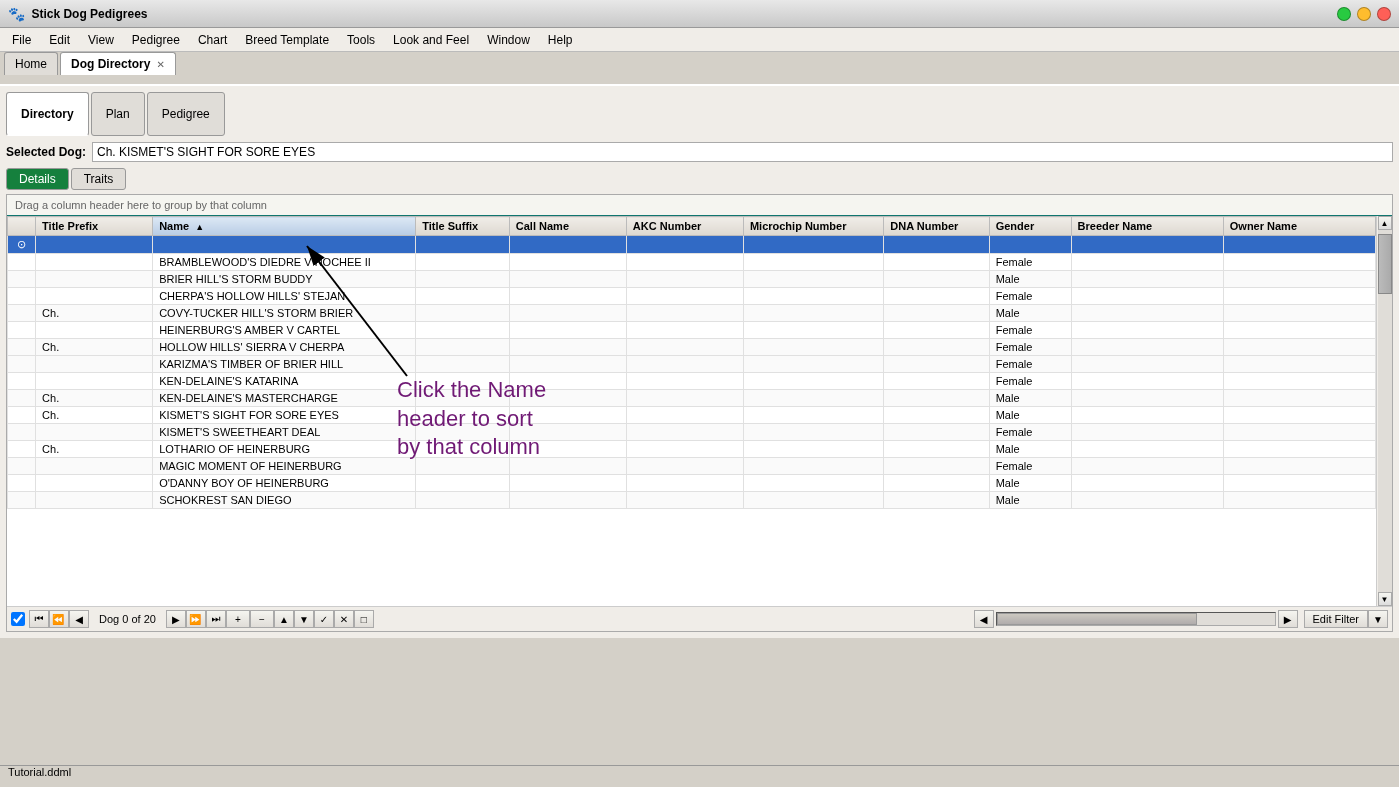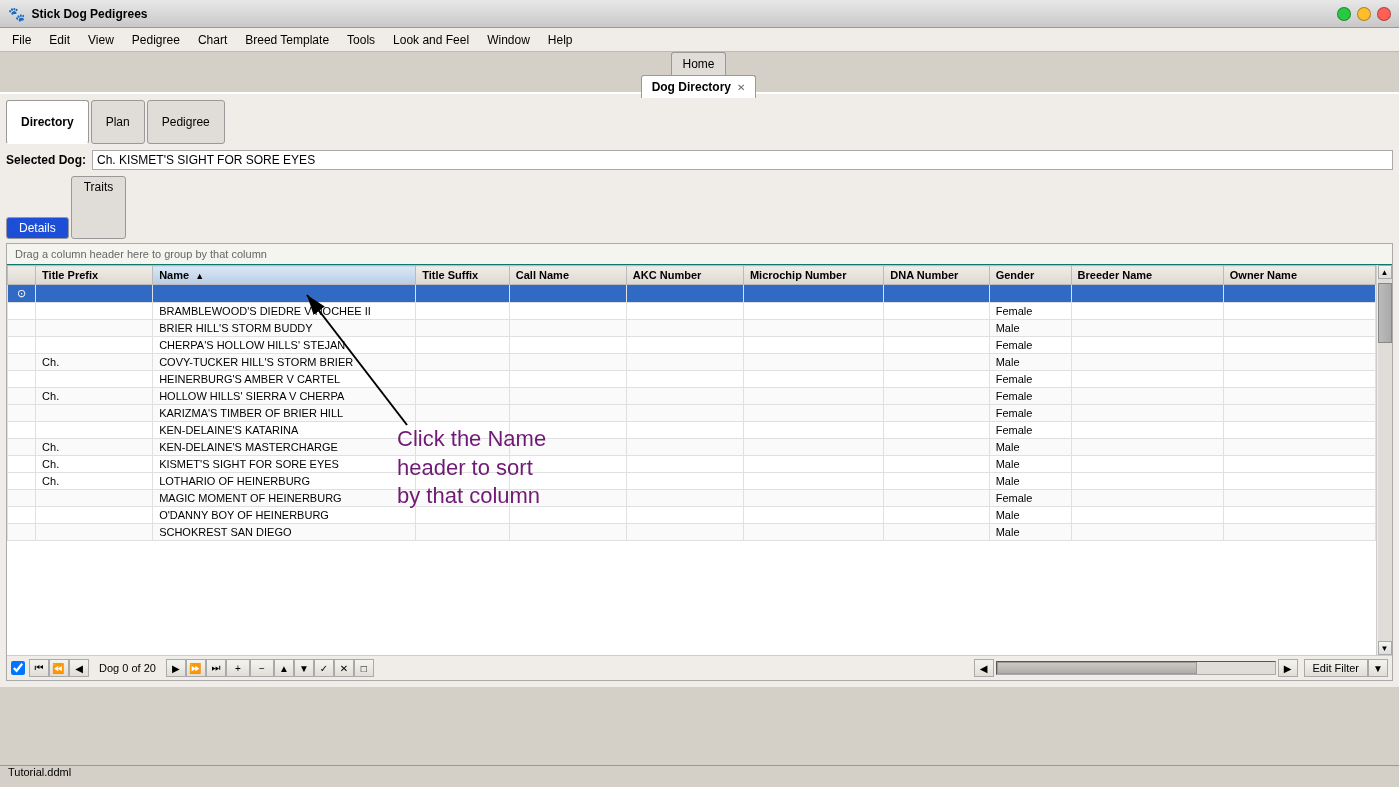--- a/index.html
+++ b/index.html
@@ -35,25 +35,24 @@
     .menu-item {
       padding: 2px 8px;
       cursor: pointer;
       font-size: 12px;
       border-radius: 3px;
     }
 
     
     .tab-bar {
       background: #d4d0c8;
-      height: 40px;
-      display: flex;
-      align-items: center;
+      height: 32px;
+      display: flex;
+      align-items: flex-start;
       padding: 0 4px;
-      flex-direction: column;
     }
     .tab {
       padding: 4px 10px;
       border: 1px solid #999;
       border-bottom: none;
       background: #f0ede8;
       cursor: pointer;
       font-size: 12px;
       border-radius: 3px 3px 0 0;
       margin-right: 2px;
@@ -120,23 +119,22 @@
     }
     .detail-tab {
       padding: 3px 12px;
       border: 1px solid #999;
       background: #e0ddd8;
       cursor: pointer;
       font-size: 12px;
       border-radius: 3px;
     }
     .detail-tab.active {
-      background: #1d4ed8;
+      background: #15803d;
       color: white;
-      margin-top: 41px;
     }
 
     
     .main-panel {
       border: 1px solid #aaa;
       background: white;
       margin-top: 2px;
     }
 
     
@@ -513,20 +511,33 @@
                 <tr class="odd">
                   <td class="checkbox-cell"></td>
                   <td>Ch.</td>
                   <td>KISMET'S SIGHT FOR SORE EYES</td>
                   <td></td>
                   <td></td>
                   <td></td>
                   <td></td>
                   <td></td>
                   <td>Male</td>
+                  <td></td>
+                  <td></td>
+                </tr>
+                <tr class="even">
+                  <td class="checkbox-cell"></td>
+                  <td></td>
+                  <td>KISMET'S SWEETHEART DEAL</td>
+                  <td></td>
+                  <td></td>
+                  <td></td>
+                  <td></td>
+                  <td></td>
+                  <td>Female</td>
                   <td></td>
                   <td></td>
                 </tr>
                 <tr class="odd">
                   <td class="checkbox-cell"></td>
                   <td>Ch.</td>
                   <td>LOTHARIO OF HEINERBURG</td>
                   <td></td>
                   <td></td>
                   <td></td>

